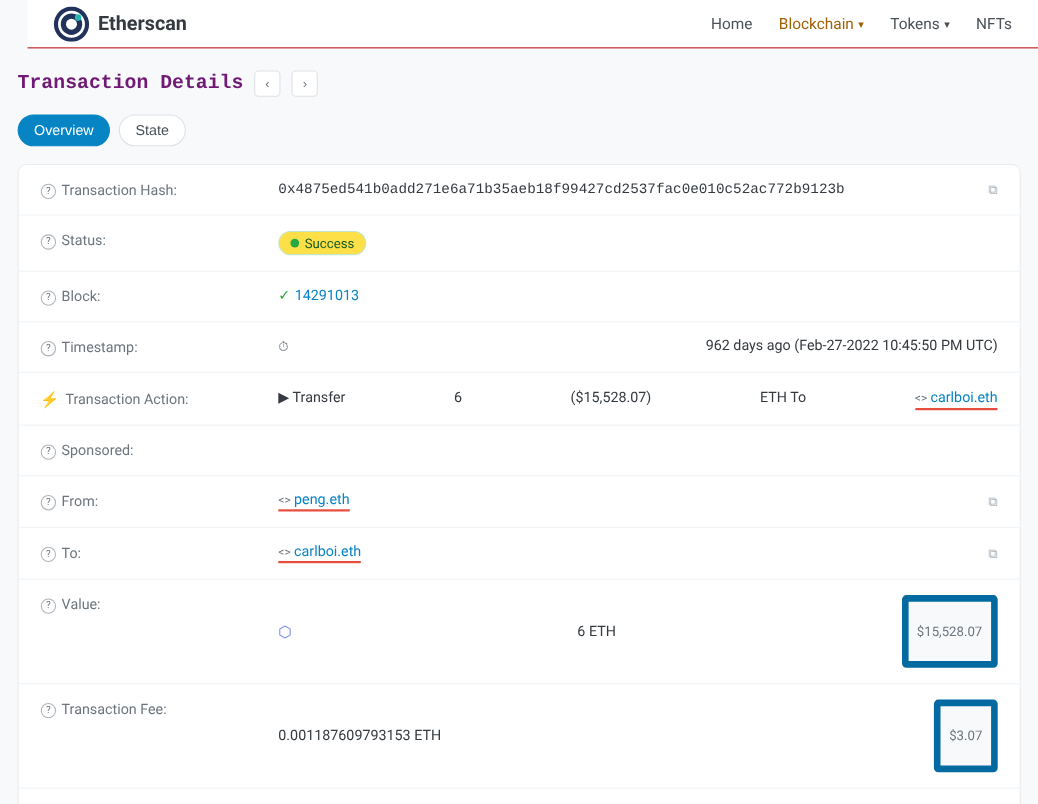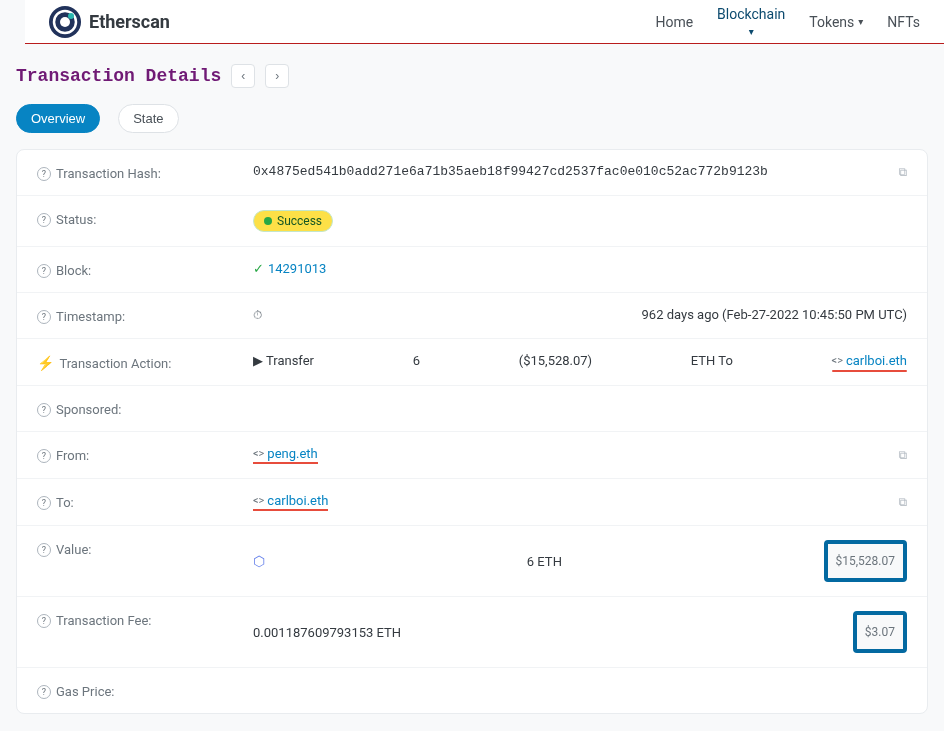--- a/index.html
+++ b/index.html
@@ -39,21 +39,21 @@
       margin-left: auto;
     }
     .nav-item {
       color: #495057;
       cursor: pointer;
       font-size: 14px;
       display: flex;
       align-items: center;
       gap: 4px;
     }
-    .nav-item.active { color: #0c4a6e; flex-direction: column; }
+    .nav-item.active { color: #a16207; }
     .nav-arrow { font-size: 10px; }
 
     
     .page-wrapper {
       max-width: 944px;
       margin: 0 auto;
       padding: 20px 16px;
     }
 
     
@@ -79,21 +79,21 @@
       align-items: center;
       justify-content: center;
       cursor: pointer;
       font-size: 12px;
       color: #6c757d;
     }
 
     
     .tabs-row {
       display: flex;
-      gap: 18px;
+      gap: 8px;
       margin-bottom: 16px;
     }
     .tab-btn {
       padding: 6px 14px;
       border-radius: 20px;
       border: 1px solid #dee2e6;
       cursor: pointer;
       font-size: 13px;
       font-weight: 500;
       background: #fff;
@@ -235,23 +235,23 @@
 
     
     .copy-icon {
       font-size: 12px;
       color: #adb5bd;
       cursor: pointer;
       margin-left: 4px;
     }
     .usd-badge {
       background: #f8f9fa;
-      border: 4px solid #0369a1;
+      border: 6px solid #0369a1;
       border-radius: 4px;
-      padding: 10px 8px;
+      padding: 20px 8px;
       font-size: 12px;
       color: #6c757d;
     }
 
     
     .eth-icon {
       color: #627eea;
       font-size: 14px;
     }
 

